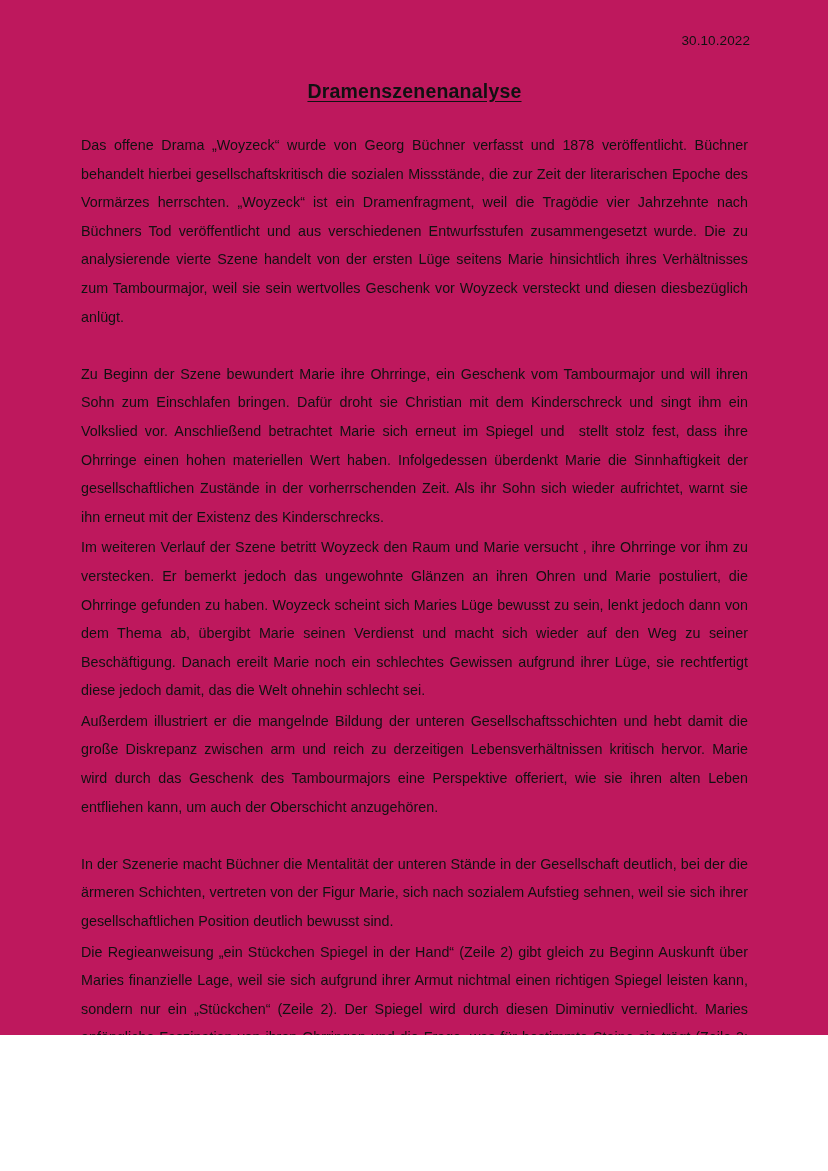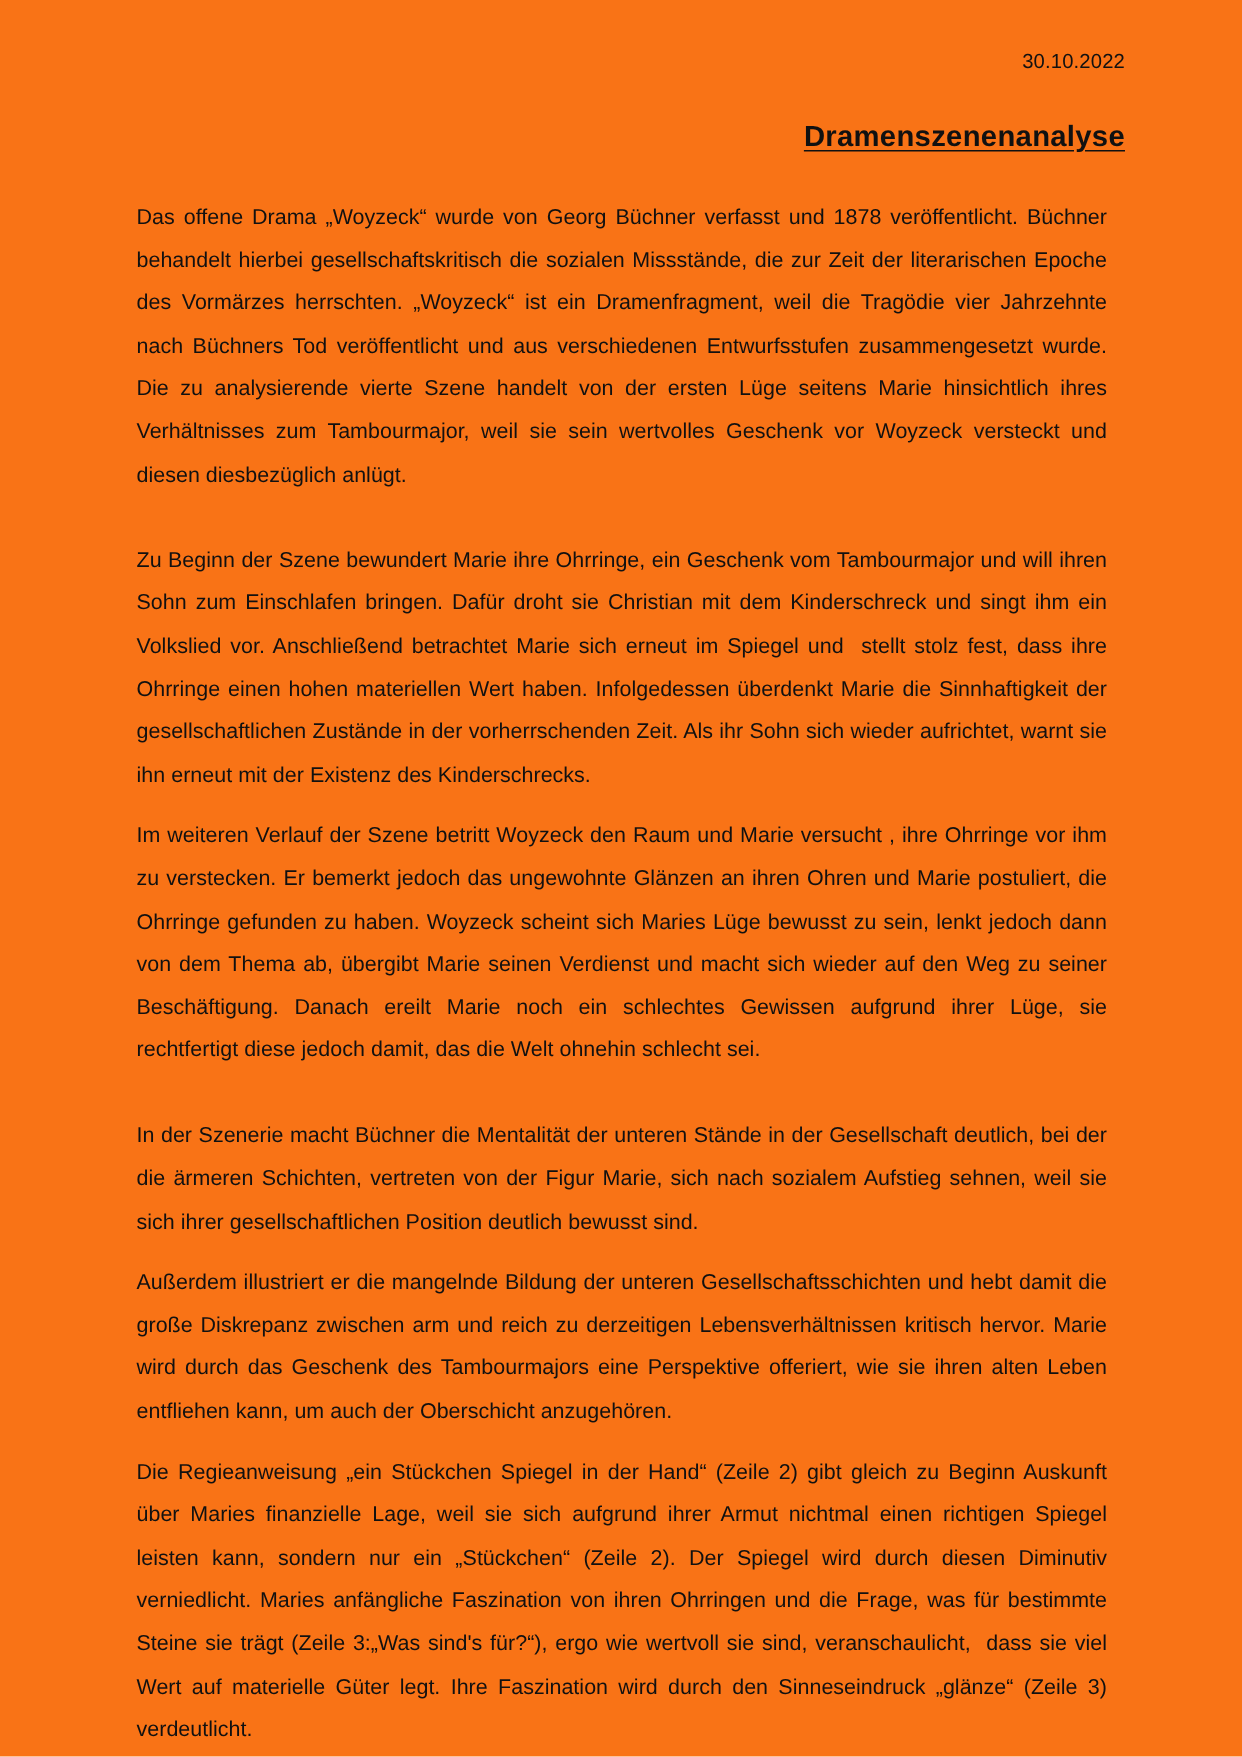--- a/index.html
+++ b/index.html
@@ -8,59 +8,59 @@
     padding: 0;
     background: #ffffff;
   }
   body {
     font-family: "Liberation Sans", sans-serif;
     color: #111111;
   }
   .page {
     position: relative;
     width: 828px;
-    height: 1171px;
-    background: #f97316;
+    height: 1035px;
+    background: #be185d;
     overflow: hidden;
     box-sizing: border-box;
   }
   .date-line {
     position: absolute;
     top: 32px;
     left: 79px;
     width: 671px;
     text-align: right;
     font-size: 13.5px;
     line-height: 18px;
     letter-spacing: 0.1px;
     color: #111;
   }
   .doc-title {
     position: absolute;
     top: 78px;
     left: 79px;
     width: 671px;
-    text-align: right;
+    text-align: center;
     font-size: 19.5px;
     font-weight: bold;
     line-height: 26px;
     letter-spacing: 0.2px;
   }
   .doc-title .title-text {
     text-decoration: underline;
     text-underline-offset: 3px;
   }
   .body-area {
     position: absolute;
     top: 131px;
     left: 79px;
     width: 671px;
   }
   p.para {
-    margin: 12px;
+    margin: 2px;
     font-size: 14.3px;
     line-height: 28.6px;
     text-align: justify;
     text-justify: inter-word;
     letter-spacing: 0.02px;
     white-space: pre-wrap;
     word-spacing: 0px;
     hyphens: none;
   }
   p.para.gap {
@@ -81,19 +81,19 @@
   <div class="date-line">30.10.2022</div>
 
   <div class="doc-title">
     <span class="title-text">Dramenszenenanalyse</span>
   </div>
 
   <div class="body-area">
     <p class="para nogap">Das offene Drama „Woyzeck“ wurde von Georg Büchner verfasst und 1878 veröffentlicht. Büchner behandelt hierbei gesellschaftskritisch die sozialen Missstände, die zur Zeit der literarischen Epoche des Vormärzes herrschten. „Woyzeck“ ist ein Dramenfragment, weil die Tragödie vier Jahrzehnte nach Büchners Tod veröffentlicht und aus verschiedenen Entwurfsstufen zusammengesetzt wurde. Die zu analysierende vierte Szene handelt von der ersten Lüge seitens Marie hinsichtlich ihres Verhältnisses zum Tambourmajor, weil sie sein wertvolles Geschenk vor Woyzeck versteckt und diesen diesbezüglich anlügt.</p>
     <p class="para gap">Zu Beginn der Szene bewundert Marie ihre Ohrringe, ein Geschenk vom Tambourmajor und will ihren Sohn zum Einschlafen bringen. Dafür droht sie Christian mit dem Kinderschreck und singt ihm ein Volkslied vor. Anschließend betrachtet Marie sich erneut im Spiegel und  stellt stolz fest, dass ihre Ohrringe einen hohen materiellen Wert haben. Infolgedessen überdenkt Marie die Sinnhaftigkeit der gesellschaftlichen Zustände in der vorherrschenden Zeit. Als ihr Sohn sich wieder aufrichtet, warnt sie ihn erneut mit der Existenz des Kinderschrecks.</p>
     <p class="para nogap">Im weiteren Verlauf der Szene betritt Woyzeck den Raum und Marie versucht , ihre Ohrringe vor ihm zu verstecken. Er bemerkt jedoch das ungewohnte Glänzen an ihren Ohren und Marie postuliert, die Ohrringe gefunden zu haben. Woyzeck scheint sich Maries Lüge bewusst zu sein, lenkt jedoch dann von dem Thema ab, übergibt Marie seinen Verdienst und macht sich wieder auf den Weg zu seiner Beschäftigung. Danach ereilt Marie noch ein schlechtes Gewissen aufgrund ihrer Lüge, sie rechtfertigt diese jedoch damit, das die Welt ohnehin schlecht sei.</p>
+    <p class="para nogap">Außerdem illustriert er die mangelnde Bildung der unteren Gesellschaftsschichten und hebt damit die große Diskrepanz zwischen arm und reich zu derzeitigen Lebensverhältnissen kritisch hervor. Marie  wird durch das Geschenk des Tambourmajors eine Perspektive offeriert, wie sie ihren alten Leben entfliehen kann, um auch der Oberschicht anzugehören.</p>
     <p class="para gap">In der Szenerie macht Büchner die Mentalität der unteren Stände in der Gesellschaft deutlich, bei der die ärmeren Schichten, vertreten von der Figur Marie, sich nach sozialem Aufstieg sehnen, weil sie sich ihrer gesellschaftlichen Position deutlich bewusst sind.</p>
-    <p class="para nogap">Außerdem illustriert er die mangelnde Bildung der unteren Gesellschaftsschichten und hebt damit die große Diskrepanz zwischen arm und reich zu derzeitigen Lebensverhältnissen kritisch hervor. Marie  wird durch das Geschenk des Tambourmajors eine Perspektive offeriert, wie sie ihren alten Leben entfliehen kann, um auch der Oberschicht anzugehören.</p>
     <p class="para nogap">Die Regieanweisung „ein Stückchen Spiegel in der Hand“ (Zeile 2) gibt gleich zu Beginn Auskunft über Maries finanzielle Lage, weil sie sich aufgrund ihrer Armut nichtmal einen richtigen Spiegel leisten kann, sondern nur ein „Stückchen“ (Zeile 2). Der Spiegel wird durch diesen Diminutiv verniedlicht. Maries anfängliche Faszination von ihren Ohrringen und die Frage, was für bestimmte Steine sie trägt (Zeile 3:„Was sind's für?“), ergo wie wertvoll sie sind, veranschaulicht,  dass sie viel Wert auf materielle Güter legt. Ihre Faszination wird durch den Sinneseindruck „glänze“ (Zeile 3) verdeutlicht.</p>
 
   </div>
 
 </div>
 
 </body></html>

